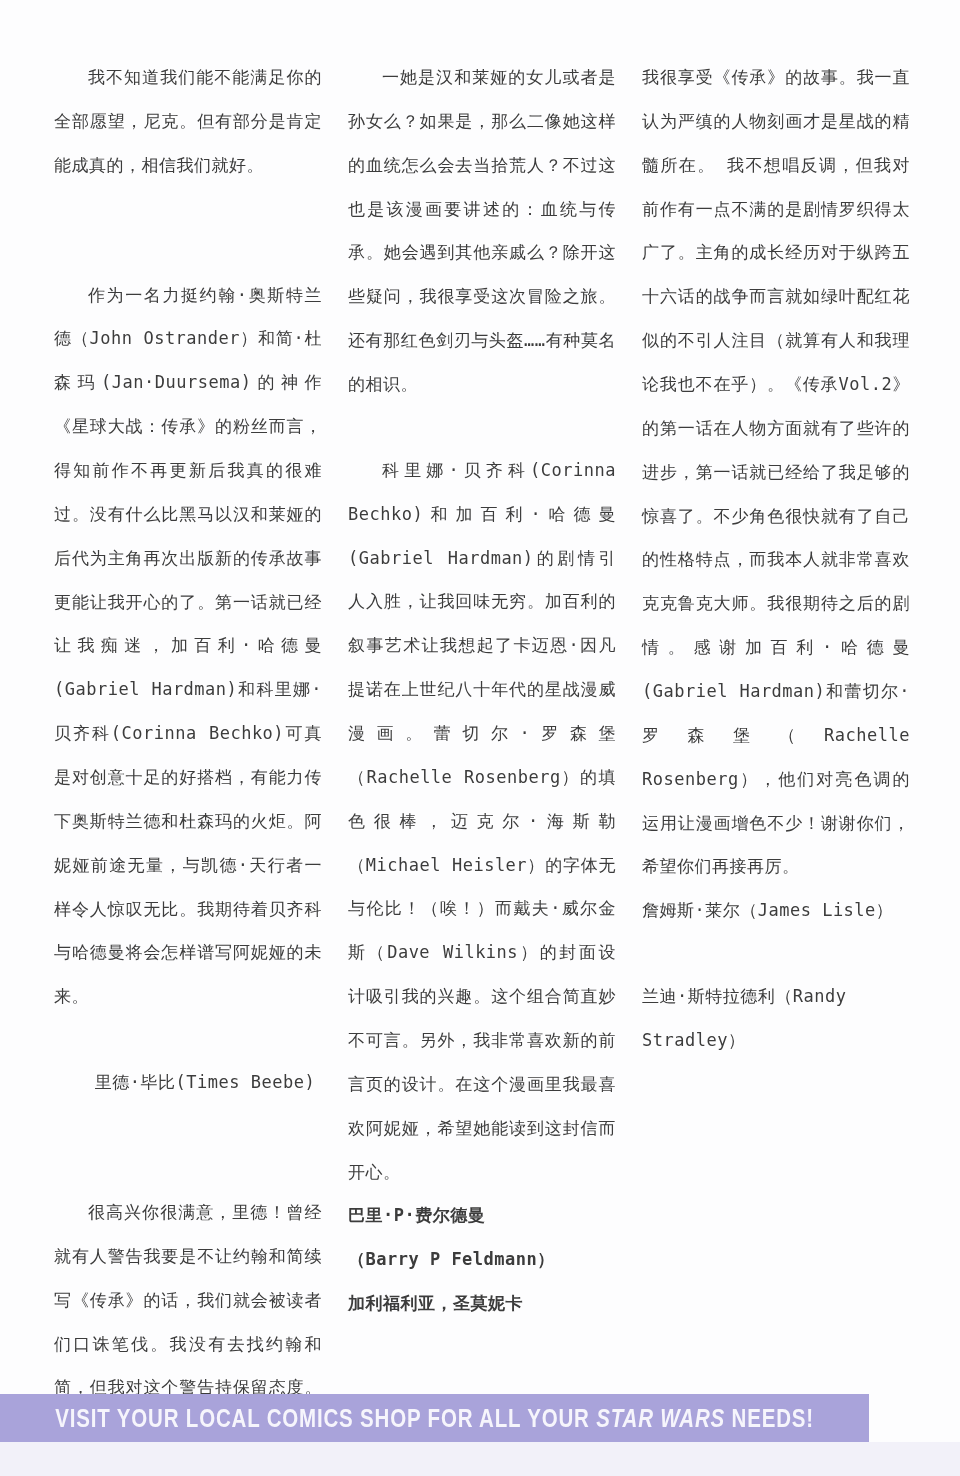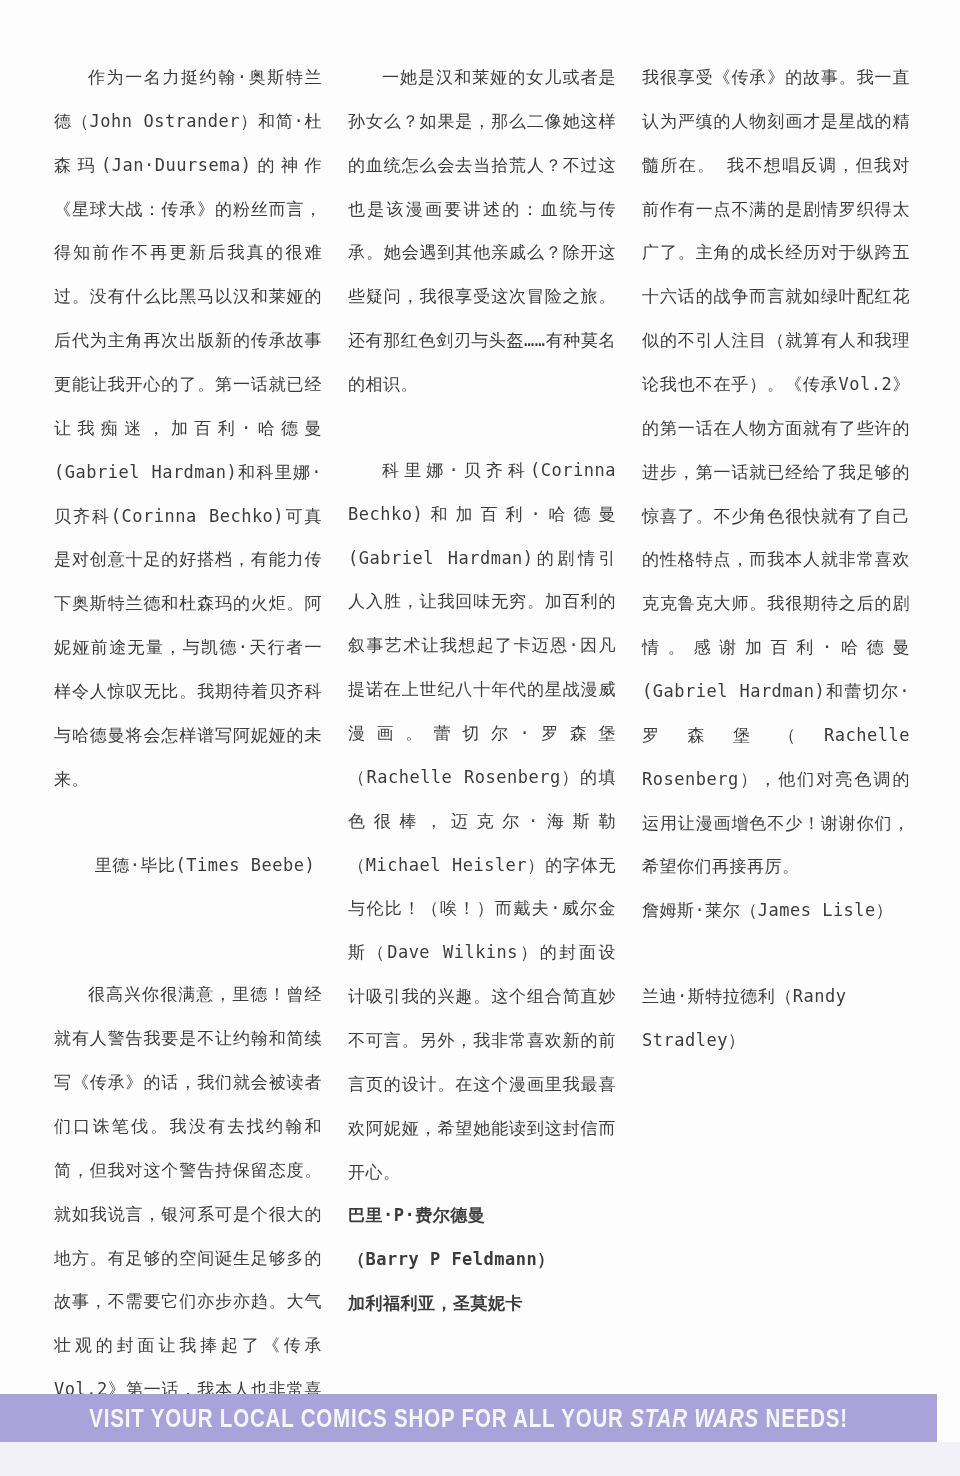--- a/index.html
+++ b/index.html
@@ -29,21 +29,21 @@
   .indent { text-indent: 2em; }
   .gap-sm { margin-bottom: 42px; }
   .gap-lg { margin-bottom: 86px; }
   .sig-center { text-indent: 0; font-weight: bold; }
   .sig-right-center { text-align: center; padding-left: 34px; text-indent: 0; }
   .sig-left { text-align: left; text-indent: 0; }
   .footer-band {
     position: absolute;
     left: 0;
     top: 1394px;
-    width: 937px;
+    width: 869px;
     height: 48px;
     background: #a9a3da;
     display: flex;
     align-items: center;
     justify-content: center;
   }
   .footer-band .banner-text {
     color: #f6f5fc;
     font-family: "Liberation Sans", sans-serif;
     font-size: 25px;
@@ -61,20 +61,21 @@
     height: 34px;
     background: #f2f1f9;
   }
 </style>
 </head>
 <body>
 
 <div class="letters">
 
   <div class="col">
+    <p class="para indent gap-lg">我不知道我们能不能满足你的全部愿望，尼克。但有部分是肯定能成真的，相信我们就好。</p>
     <p class="para indent gap-sm">作为一名力挺约翰·奥斯特兰德（John Ostrander）和简·杜森玛(Jan·Duursema)的神作《星球大战：传承》的粉丝而言，得知前作不再更新后我真的很难过。没有什么比黑马以汉和莱娅的后代为主角再次出版新的传承故事更能让我开心的了。第一话就已经让我痴迷，加百利·哈德曼(Gabriel Hardman)和科里娜·贝齐科(Corinna Bechko)可真是对创意十足的好搭档，有能力传下奥斯特兰德和杜森玛的火炬。阿妮娅前途无量，与凯德·天行者一样令人惊叹无比。我期待着贝齐科与哈德曼将会怎样谱写阿妮娅的未来。</p>
     <p class="para sig-right-center gap-lg">里德·毕比(Times Beebe)</p>
     <p class="para indent">很高兴你很满意，里德！曾经就有人警告我要是不让约翰和简续写《传承》的话，我们就会被读者们口诛笔伐。我没有去找约翰和简，但我对这个警告持保留态度。就如我说言，银河系可是个很大的地方。有足够的空间诞生足够多的故事，不需要它们亦步亦趋。大气壮观的封面让我捧起了《传承Vol.2》第一话，我本人也非常喜欢这个故事。我不太清楚故事是发生在哪个时期，因为阿妮娅不知光剑是何物与她的卢克·天行者血统，而且我还有着如下疑问，不过我想后面会解释清楚的：</p>
   </div>
 
   <div class="col">
     <p class="para indent gap-sm">一她是汉和莱娅的女儿或者是孙女么？如果是，那么二像她这样的血统怎么会去当拾荒人？不过这也是该漫画要讲述的：血统与传承。她会遇到其他亲戚么？除开这些疑问，我很享受这次冒险之旅。还有那红色剑刃与头盔……有种莫名的相识。</p>
     <p class="para indent">科里娜·贝齐科(Corinna Bechko)和加百利·哈德曼(Gabriel Hardman)的剧情引人入胜，让我回味无穷。加百利的叙事艺术让我想起了卡迈恩·因凡提诺在上世纪八十年代的星战漫威漫画。蕾切尔·罗森堡（Rachelle Rosenberg）的填色很棒，迈克尔·海斯勒（Michael Heisler）的字体无与伦比！（唉！）而戴夫·威尔金斯（Dave Wilkins）的封面设计吸引我的兴趣。这个组合简直妙不可言。另外，我非常喜欢新的前言页的设计。在这个漫画里我最喜欢阿妮娅，希望她能读到这封信而开心。</p>
     <p class="para sig-center">巴里·P·费尔德曼</p>
     <p class="para sig-center">（Barry P Feldmann）</p>

